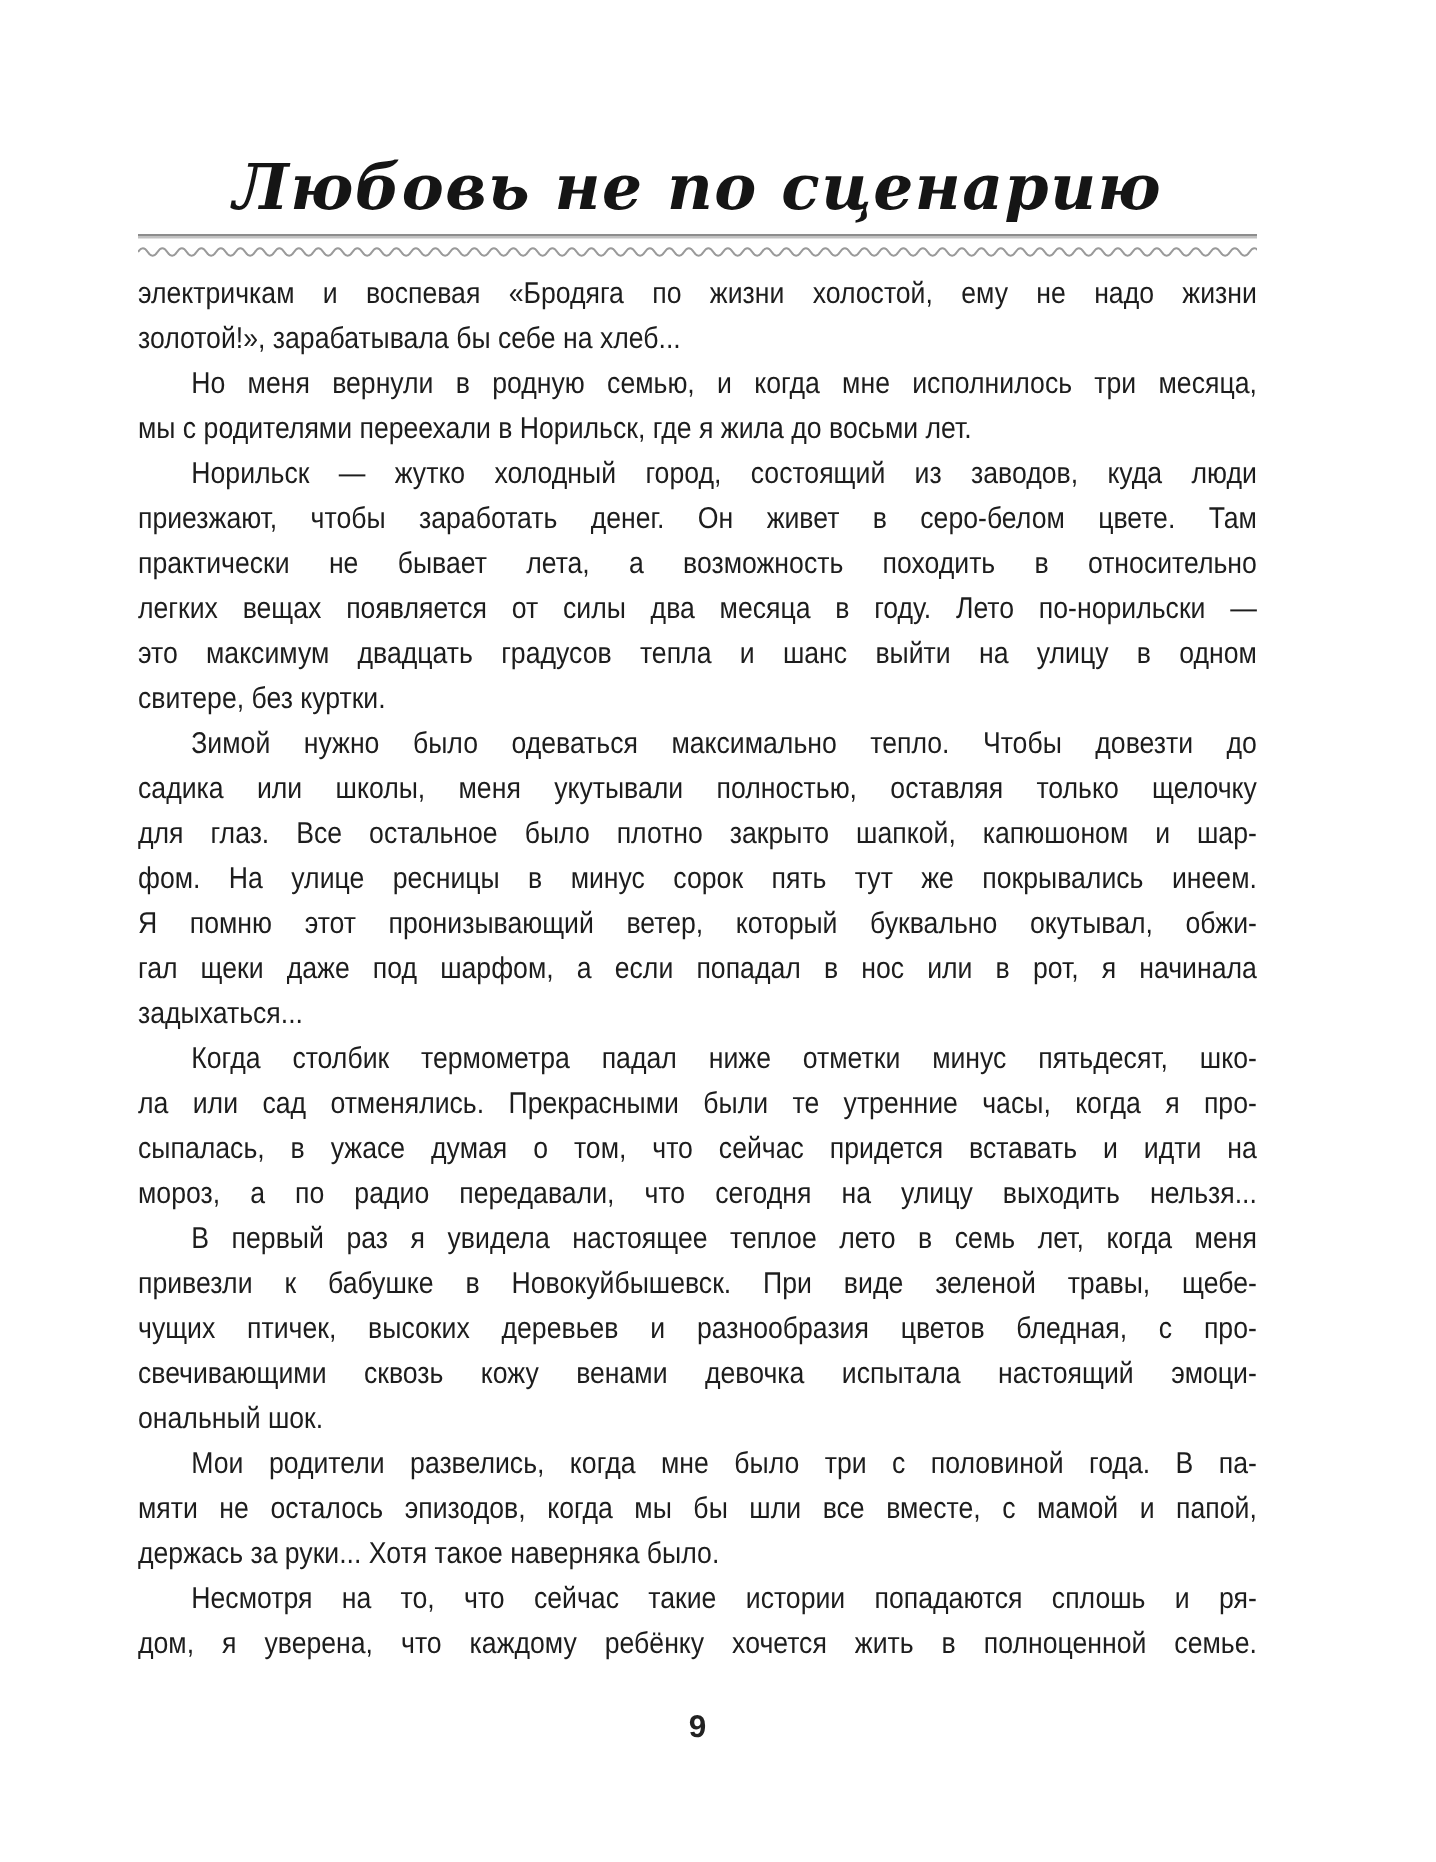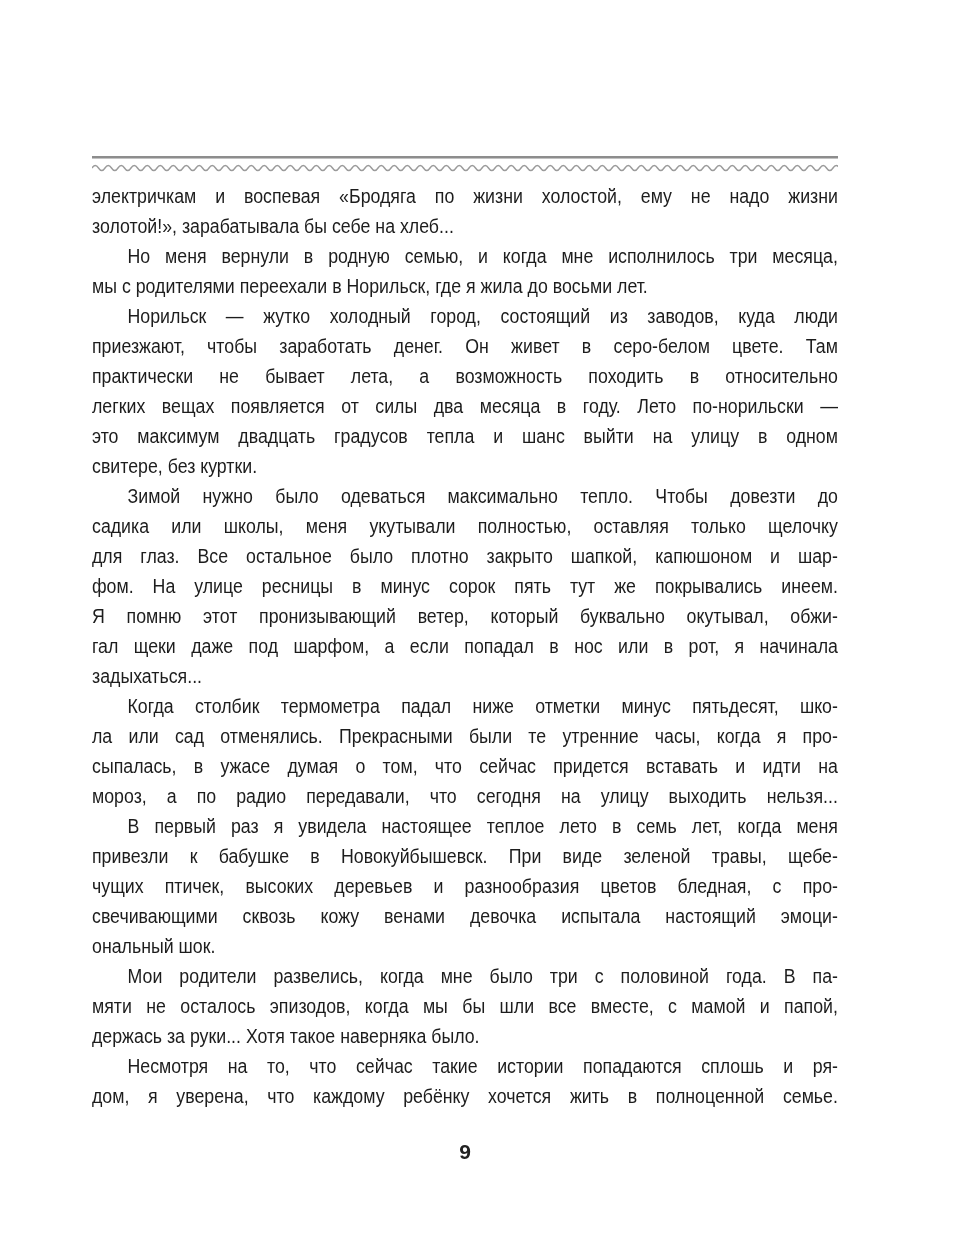--- a/index.html
+++ b/index.html
@@ -29,20 +29,21 @@
   .pageno {
     position:absolute; left:92px; top:1140px; width:746px;
     text-align:center; font-size:21px; font-weight:bold; color:#222222;
   }
 </style>
 </head>
 <body>
 
 <div class="page">
 
+  <div class="title">Любовь не по сценарию</div>
 
   <div class="rule"></div>
 
   <svg class="wave-svg" width="746" height="10" viewBox="0 0 746 10" aria-hidden="true">
     <path d="M0 6 q3.25 -5 6.5 0 q3.25 5 6.5 0 q3.25 -5 6.5 0 q3.25 5 6.5 0 q3.25 -5 6.5 0 q3.25 5 6.5 0 q3.25 -5 6.5 0 q3.25 5 6.5 0 q3.25 -5 6.5 0 q3.25 5 6.5 0 q3.25 -5 6.5 0 q3.25 5 6.5 0 q3.25 -5 6.5 0 q3.25 5 6.5 0 q3.25 -5 6.5 0 q3.25 5 6.5 0 q3.25 -5 6.5 0 q3.25 5 6.5 0 q3.25 -5 6.5 0 q3.25 5 6.5 0 q3.25 -5 6.5 0 q3.25 5 6.5 0 q3.25 -5 6.5 0 q3.25 5 6.5 0 q3.25 -5 6.5 0 q3.25 5 6.5 0 q3.25 -5 6.5 0 q3.25 5 6.5 0 q3.25 -5 6.5 0 q3.25 5 6.5 0 q3.25 -5 6.5 0 q3.25 5 6.5 0 q3.25 -5 6.5 0 q3.25 5 6.5 0 q3.25 -5 6.5 0 q3.25 5 6.5 0 q3.25 -5 6.5 0 q3.25 5 6.5 0 q3.25 -5 6.5 0 q3.25 5 6.5 0 q3.25 -5 6.5 0 q3.25 5 6.5 0 q3.25 -5 6.5 0 q3.25 5 6.5 0 q3.25 -5 6.5 0 q3.25 5 6.5 0 q3.25 -5 6.5 0 q3.25 5 6.5 0 q3.25 -5 6.5 0 q3.25 5 6.5 0 q3.25 -5 6.5 0 q3.25 5 6.5 0 q3.25 -5 6.5 0 q3.25 5 6.5 0 q3.25 -5 6.5 0 q3.25 5 6.5 0 q3.25 -5 6.5 0 q3.25 5 6.5 0 q3.25 -5 6.5 0 q3.25 5 6.5 0 q3.25 -5 6.5 0 q3.25 5 6.5 0 q3.25 -5 6.5 0 q3.25 5 6.5 0 q3.25 -5 6.5 0 q3.25 5 6.5 0 q3.25 -5 6.5 0 q3.25 5 6.5 0 q3.25 -5 6.5 0 q3.25 5 6.5 0 q3.25 -5 6.5 0 q3.25 5 6.5 0 q3.25 -5 6.5 0 q3.25 5 6.5 0 q3.25 -5 6.5 0 q3.25 5 6.5 0 q3.25 -5 6.5 0 q3.25 5 6.5 0 q3.25 -5 6.5 0 q3.25 5 6.5 0 q3.25 -5 6.5 0 q3.25 5 6.5 0 q3.25 -5 6.5 0 q3.25 5 6.5 0 q3.25 -5 6.5 0 q3.25 5 6.5 0 q3.25 -5 6.5 0 q3.25 5 6.5 0 q3.25 -5 6.5 0 q3.25 5 6.5 0 q3.25 -5 6.5 0 q3.25 5 6.5 0 q3.25 -5 6.5 0 q3.25 5 6.5 0 q3.25 -5 6.5 0 q3.25 5 6.5 0 q3.25 -5 6.5 0 q3.25 5 6.5 0 q3.25 -5 6.5 0 q3.25 5 6.5 0 q3.25 -5 6.5 0 q3.25 5 6.5 0 q3.25 -5 6.5 0 q3.25 5 6.5 0 q3.25 -5 6.5 0 q3.25 5 6.5 0 q3.25 -5 6.5 0 q3.25 5 6.5 0 q3.25 -5 6.5 0 q3.25 5 6.5 0 q3.25 -5 6.5 0 q3.25 5 6.5 0 q3.25 -5 6.5 0 q3.25 5 6.5 0 q3.25 -5 6.5 0 q3.25 5 6.5 0" fill="none" stroke="#9a9a9a" stroke-width="1.4"></path>
   </svg>
 
   <div class="body-block">
     <div class="line">электричкам и воспевая «Бродяга по жизни холостой, ему не надо жизни</div>
     <div class="line last">золотой!», зарабатывала бы себе на хлеб...</div>

